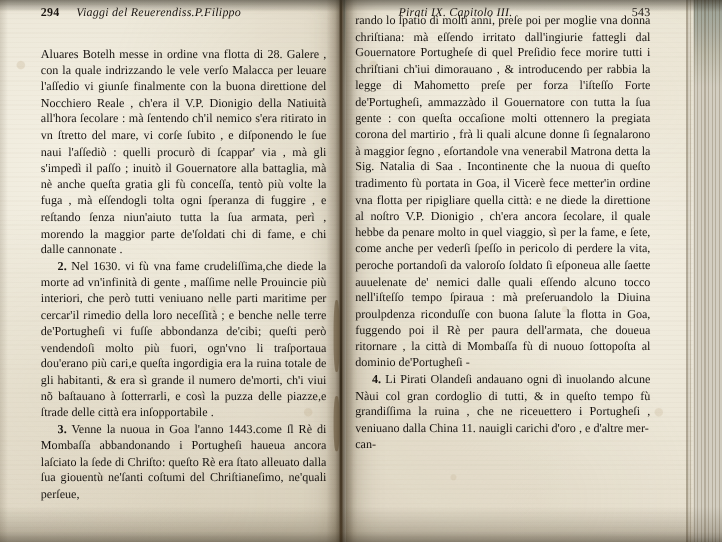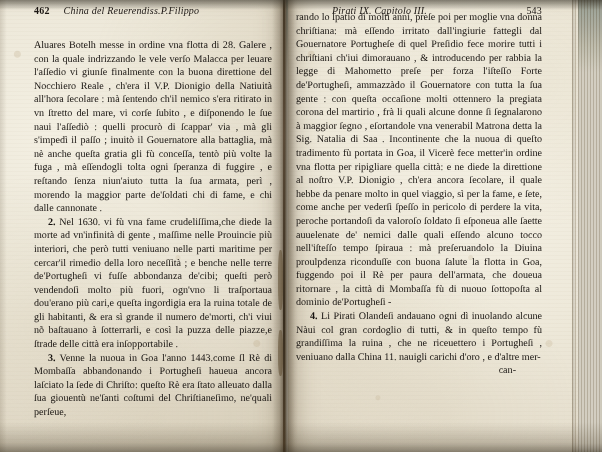--- a/index.html
+++ b/index.html
@@ -164,21 +164,21 @@
 
   .para {
     margin: 0;
     text-indent: 14px;
     hyphens: none;
   }
   .para.noindent { text-indent: 0; }
   .para .num { font-weight: bold; }
 
   .catchword {
-    text-align: right;
+    text-align: left;
     margin: 0;
     padding-right: 26px;
     font-size: 10.1px;
   }
   .catchword.left-cw { padding-right: 34px; }
 
   
   .inked { filter: blur(0.16px); }
 
   
@@ -222,21 +222,21 @@
   <div class="gutter"></div>
   <div class="gutter-line"></div>
   <div class="gutter-shred" style="top:250px;height:60px;"></div>
   <div class="gutter-shred" style="top:330px;height:46px;"></div>
 
   <div class="fore-edge">
     <div class="fore-edge-lines"></div>
   </div>
 
   <div class="running-head rh-left inked">
-    <span class="folio">462</span><span class="title">China del Reuerendiss.P.Filippo</span>
+    <span class="folio">294</span><span class="title">Viaggi del Reuerendiss.P.Filippo</span>
   </div>
 
   <div class="textblock tb-left inked">
     <p class="para noindent"><span>Aluares Botelh messе in ordine vna flotta di 28. Galere , con la quale indrizzando le vele verſo Malacca per leuare l'aſſedio vi giunſe finalmente con la buona direttione del Nocchiero Reale , ch'era il V.P. Dionigio della Natiuità all'hora ſecolare : mà ſentendo ch'il nemico s'era ritirato in vn ſtretto del mare, vi corſe ſubito , e diſponendo le ſue naui l'aſſediò : quelli procurò di ſcappar' via , mà gli s'impedì il paſſo ; inuitò il Gouernatore alla battaglia, mà nè anche queſta gratia gli fù conceſſa, tentò più volte la fuga , mà eſſendogli tolta ogni ſperanza di fuggire , e reſtando ſenza niun'aiuto tutta la ſua armata, perì , morendo la maggior parte de'ſoldati chi di fame, e chi dalle cannonate .</span></p>
     <p class="para"><span class="num">2.</span> <span>Nel 1630. vi fù vna fame crudeliſſima,che diede la morte ad vn'infinità di gente , maſſime nelle Prouincie più interiori, che però tutti veniuano nelle parti maritime per cercar'il rimedio della loro neceſſità ; e benche nelle terre de'Portugheſi vi fuſſe abbondanza de'cibi; queſti però vendendoſi molto più fuori, ogn'vno li traſportaua dou'erano più cari,e queſta ingordigia era la ruina totale de gli habitanti, &amp; era sì grande il numero de'morti, ch'i viui nõ baſtauano à ſotterrarli, e così la puzza delle piazze,e ſtrade delle città era inſopportabile .</span></p>
     <p class="para"><span class="num">3.</span> <span>Venne la nuoua in Goa l'anno 1443.come ſl Rè di Mombaſſa abbandonando i Portugheſi haueua ancora laſciato la ſede di Chriſto: queſto Rè era ſtato alleuato dalla ſua giouentù ne'ſanti coſtumi del Chriſtianeſimo, ne'quali perſeue,</span></p>
   </div>
 
   <div class="running-head rh-right inked">
     <span class="folio">543</span><span class="title">Pirati IX. Capitolo III.</span>

